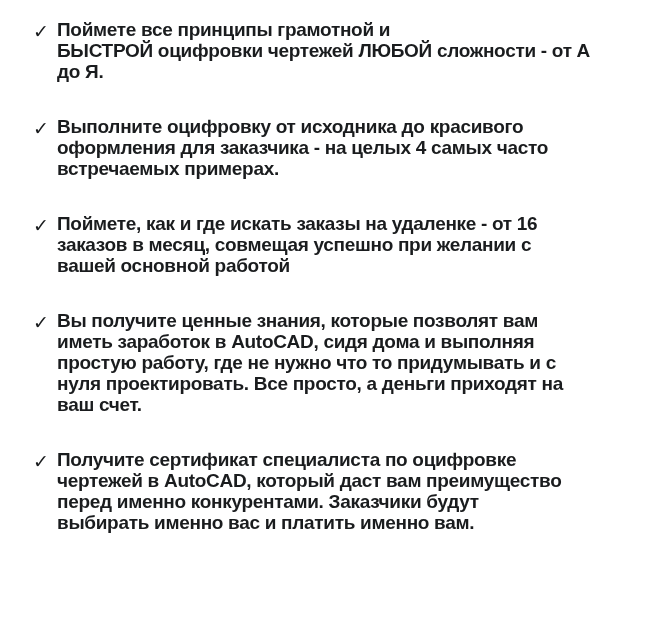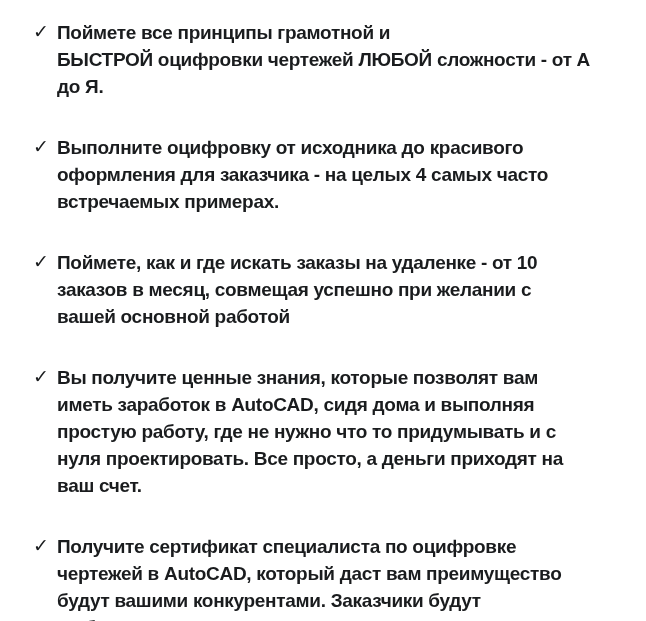--- a/index.html
+++ b/index.html
@@ -33,21 +33,21 @@
     font-family: "DejaVu Sans", sans-serif;
     font-size: 19px;
     line-height: 25px;
     font-weight: 400;
     color: #1a1c1e;
   }
   .benefit-text {
     flex: 1 1 auto;
     white-space: pre;
     font-size: 19px;
-    line-height: 27px;
+    line-height: 21px;
     font-weight: 700;
     letter-spacing: -0.3px;
     color: #1a1c1e;
   }
 </style>
 </head>
 <body>
 
 <div class="benefits">
 
@@ -60,35 +60,35 @@
 
   <div class="benefit-item">
     <span class="check">✓</span>
     <span class="benefit-text">Выполните оцифровку от исходника до красивого
 оформления для заказчика - на целых 4 самых часто
 встречаемых примерах.</span>
   </div>
 
   <div class="benefit-item">
     <span class="check">✓</span>
-    <span class="benefit-text">Поймете, как и где искать заказы на удаленке - от 10
+    <span class="benefit-text">Поймете, как и где искать заказы на удаленке - от 16
 заказов в месяц, совмещая успешно при желании с
 вашей основной работой</span>
   </div>
 
   <div class="benefit-item">
     <span class="check">✓</span>
     <span class="benefit-text">Вы получите ценные знания, которые позволят вам
 иметь заработок в AutoCAD, сидя дома и выполняя
 простую работу, где не нужно что то придумывать и с
 нуля проектировать. Все просто, а деньги приходят на
 ваш счет.</span>
   </div>
 
   <div class="benefit-item">
     <span class="check">✓</span>
     <span class="benefit-text">Получите сертификат специалиста по оцифровке
 чертежей в AutoCAD, который даст вам преимущество
-будут вашими конкурентами. Заказчики будут
+перед именно конкурентами. Заказчики будут
 выбирать именно вас и платить именно вам.</span>
   </div>
 
 </div>
 
 </body></html>

